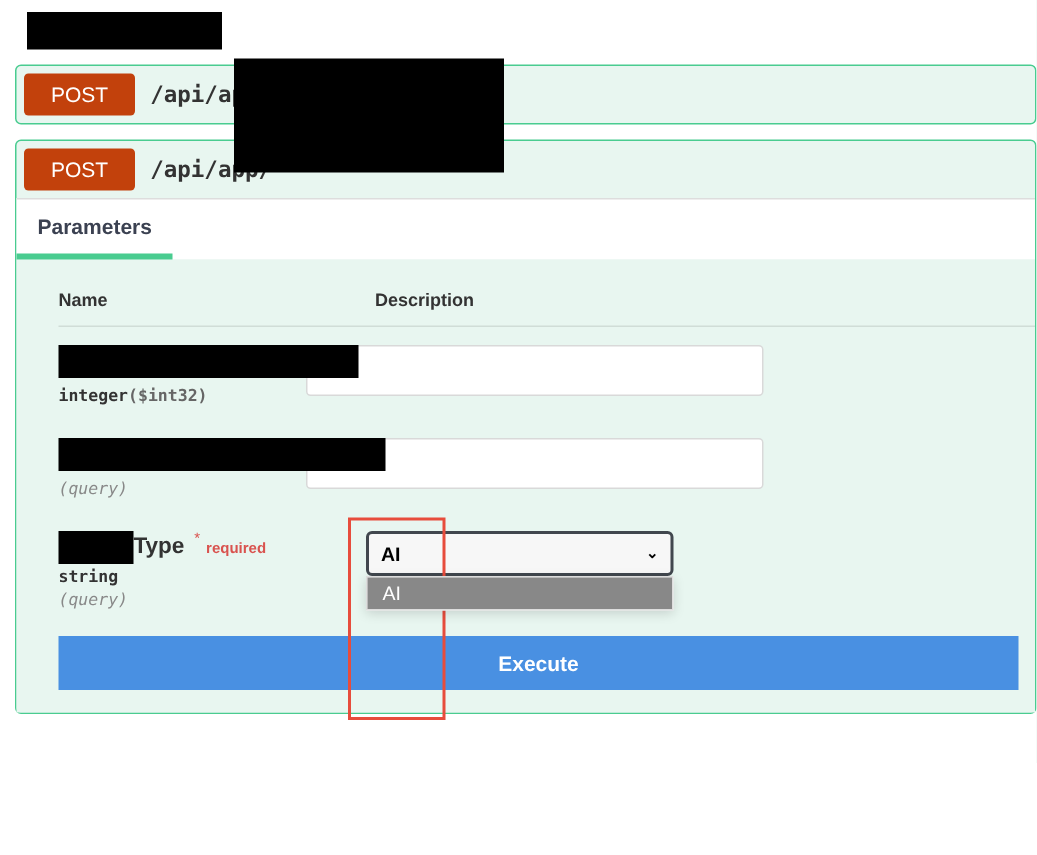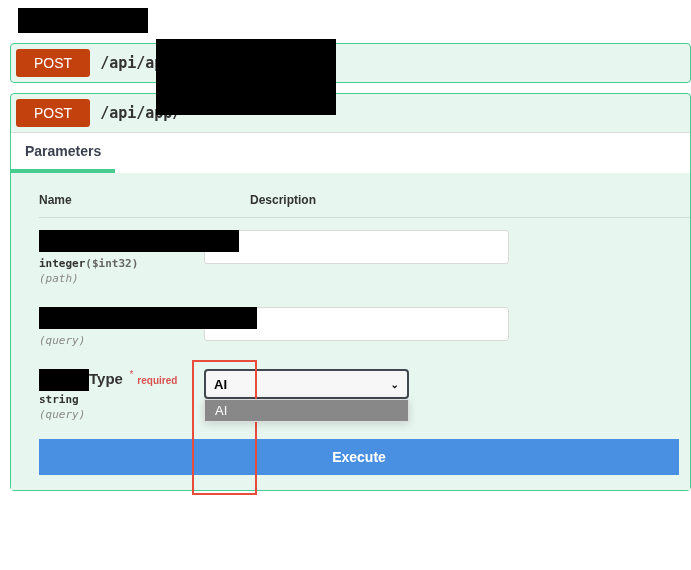--- a/index.html
+++ b/index.html
@@ -141,36 +141,35 @@
       <div class="col-desc">Description</div>
     </div>
 
     
     <div class="param-row">
       <div class="param-label-area">
         <span class="black-label" style="width:200px;"></span>
         <div class="type-line">
           <span>integer</span><span class="type-fmt">($int32)</span>
         </div>
-        <div class="loc-line">(path)</div>
       </div>
       <input class="text-input" value="" style="">
     </div>
 
     
     <div class="param-row">
       <div class="param-label-area">
         <span class="black-label" style="width:218px;"></span>
         <div class="loc-line">(query)</div>
       </div>
       <input class="text-input" value="" style="">
     </div>
 
     
-    <div class="param-row" style="margin-bottom:0;">
+    <div class="param-row" style="margin-bottom:0;gap:40px;">
       <div class="param-label-area">
         <div>
           <span class="black-label" style="width:50px; vertical-align:middle;"></span><span class="visible-label">Type</span>
           <span class="required-star">&nbsp;*</span>
           <span class="required-text">required</span>
         </div>
         <div class="type-line">string</div>
         <div class="loc-line">(query)</div>
       </div>
       <div class="select-wrap">

